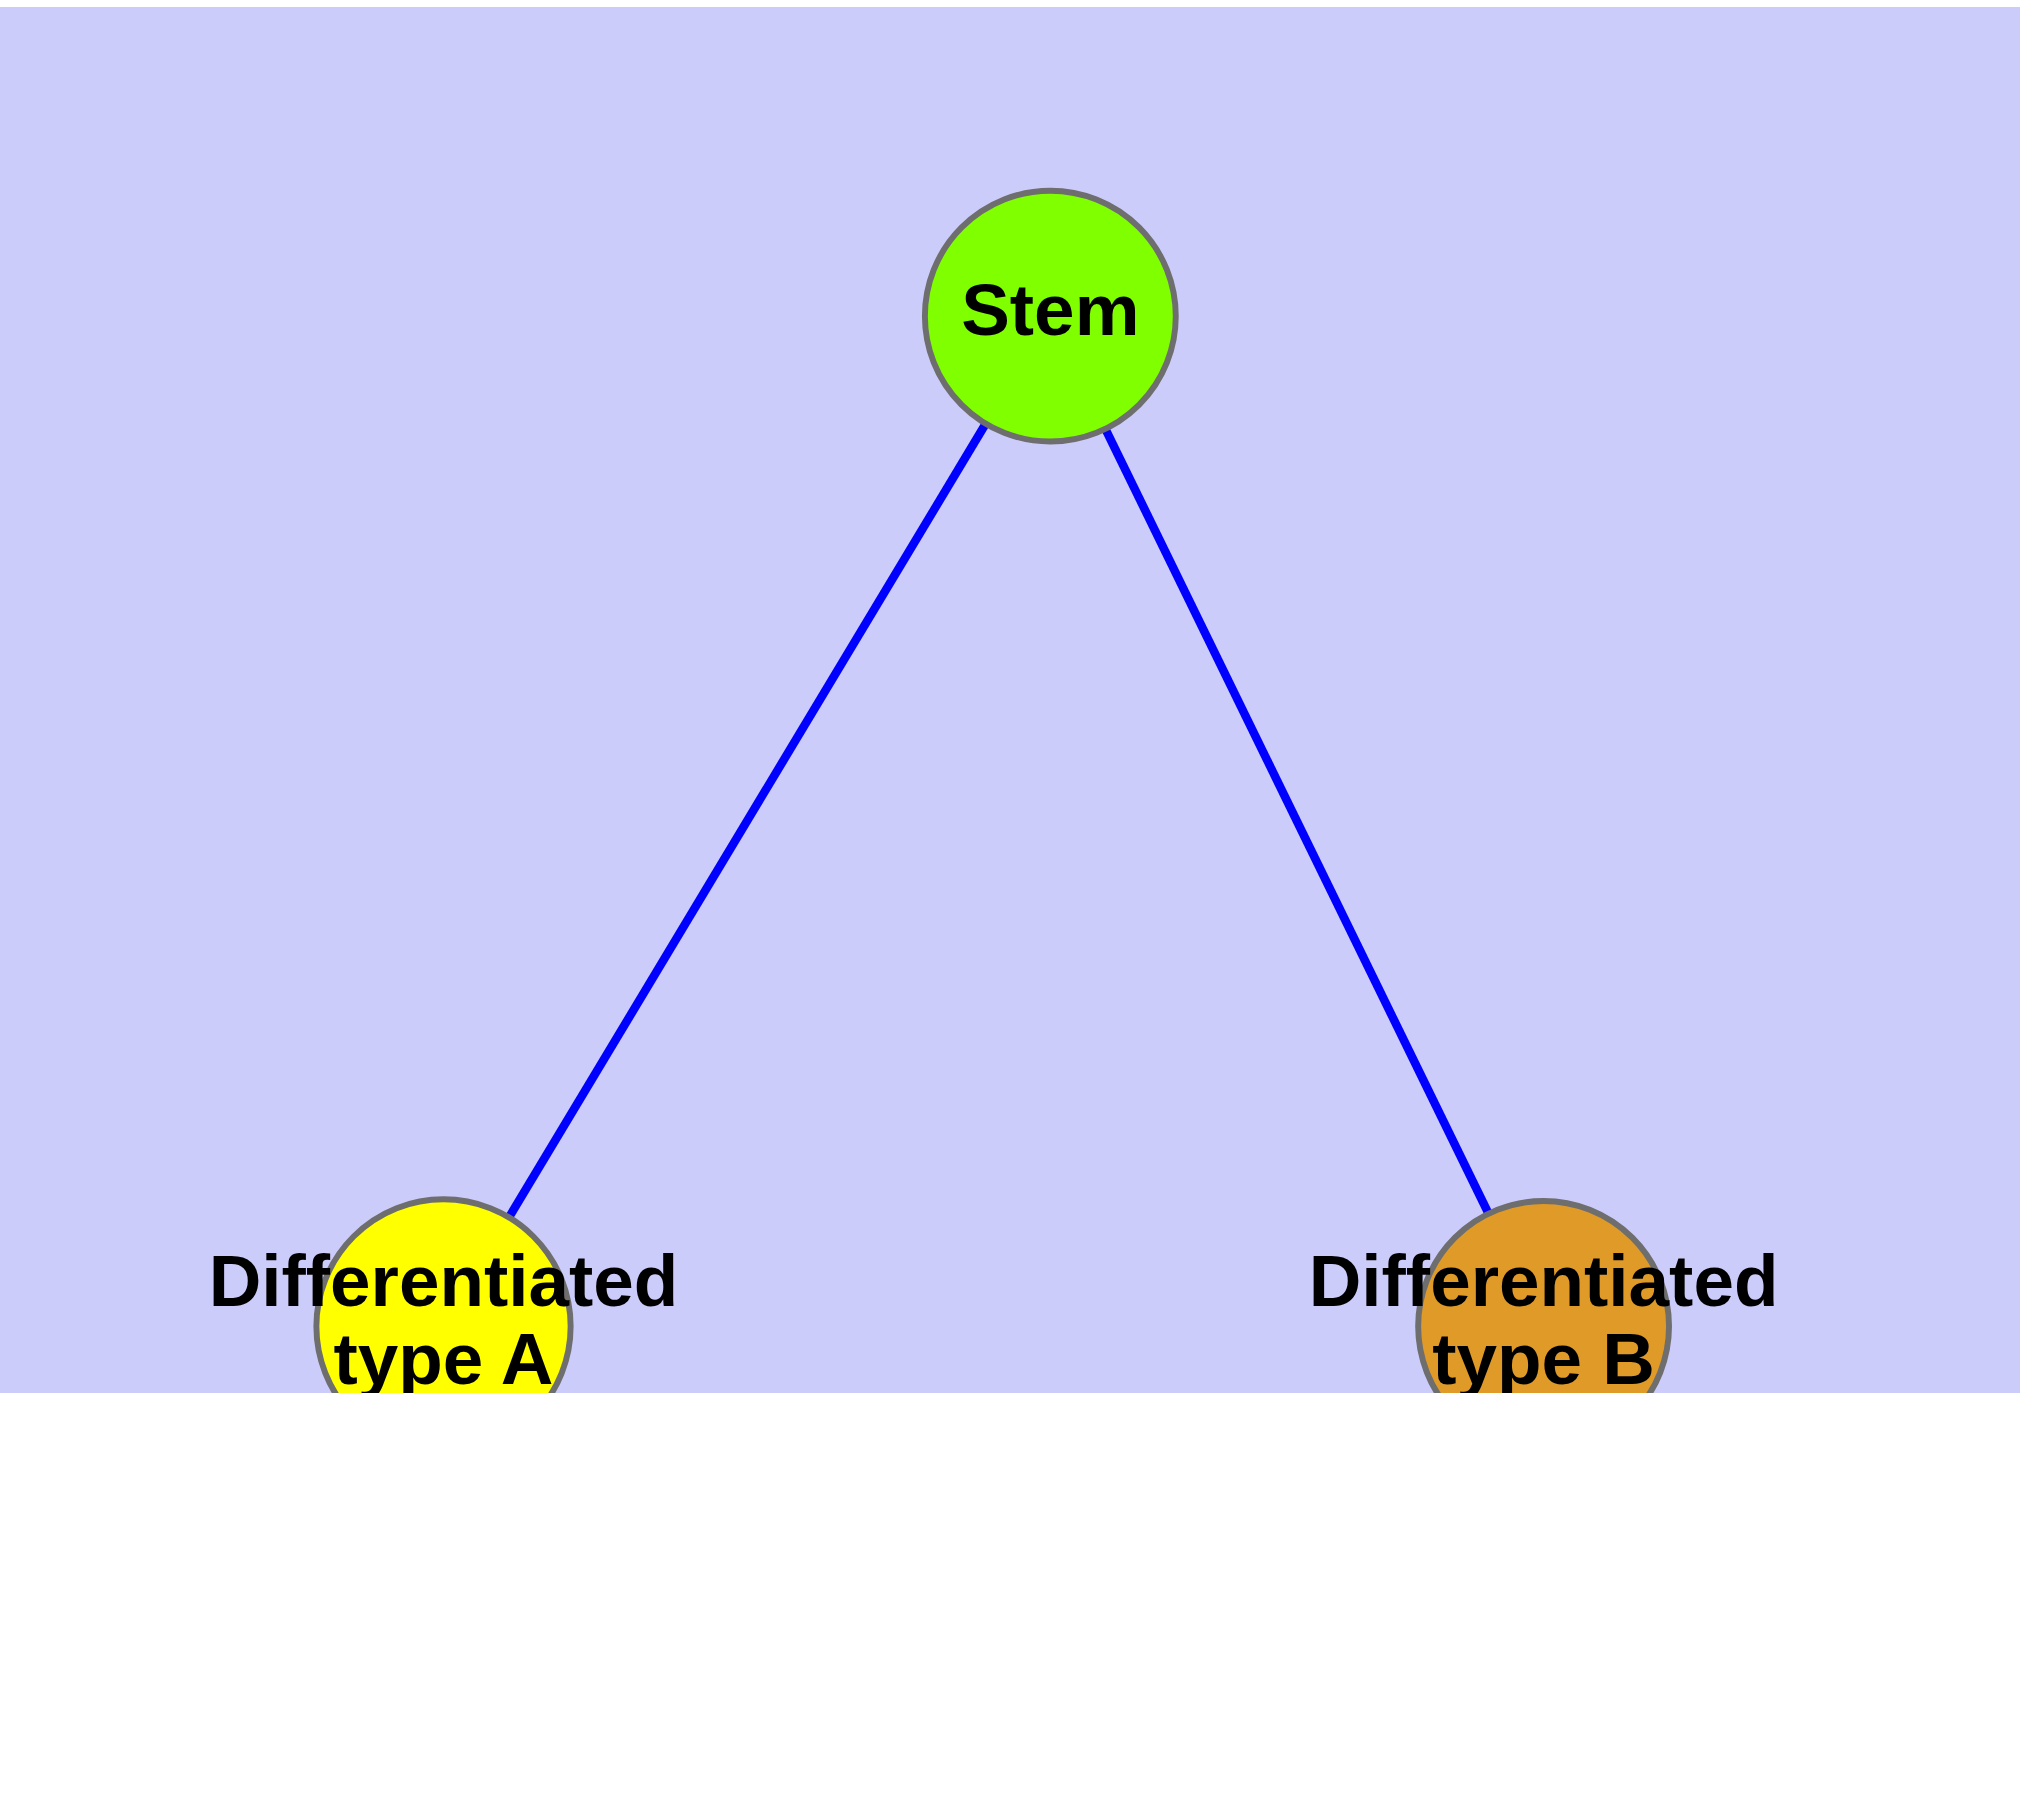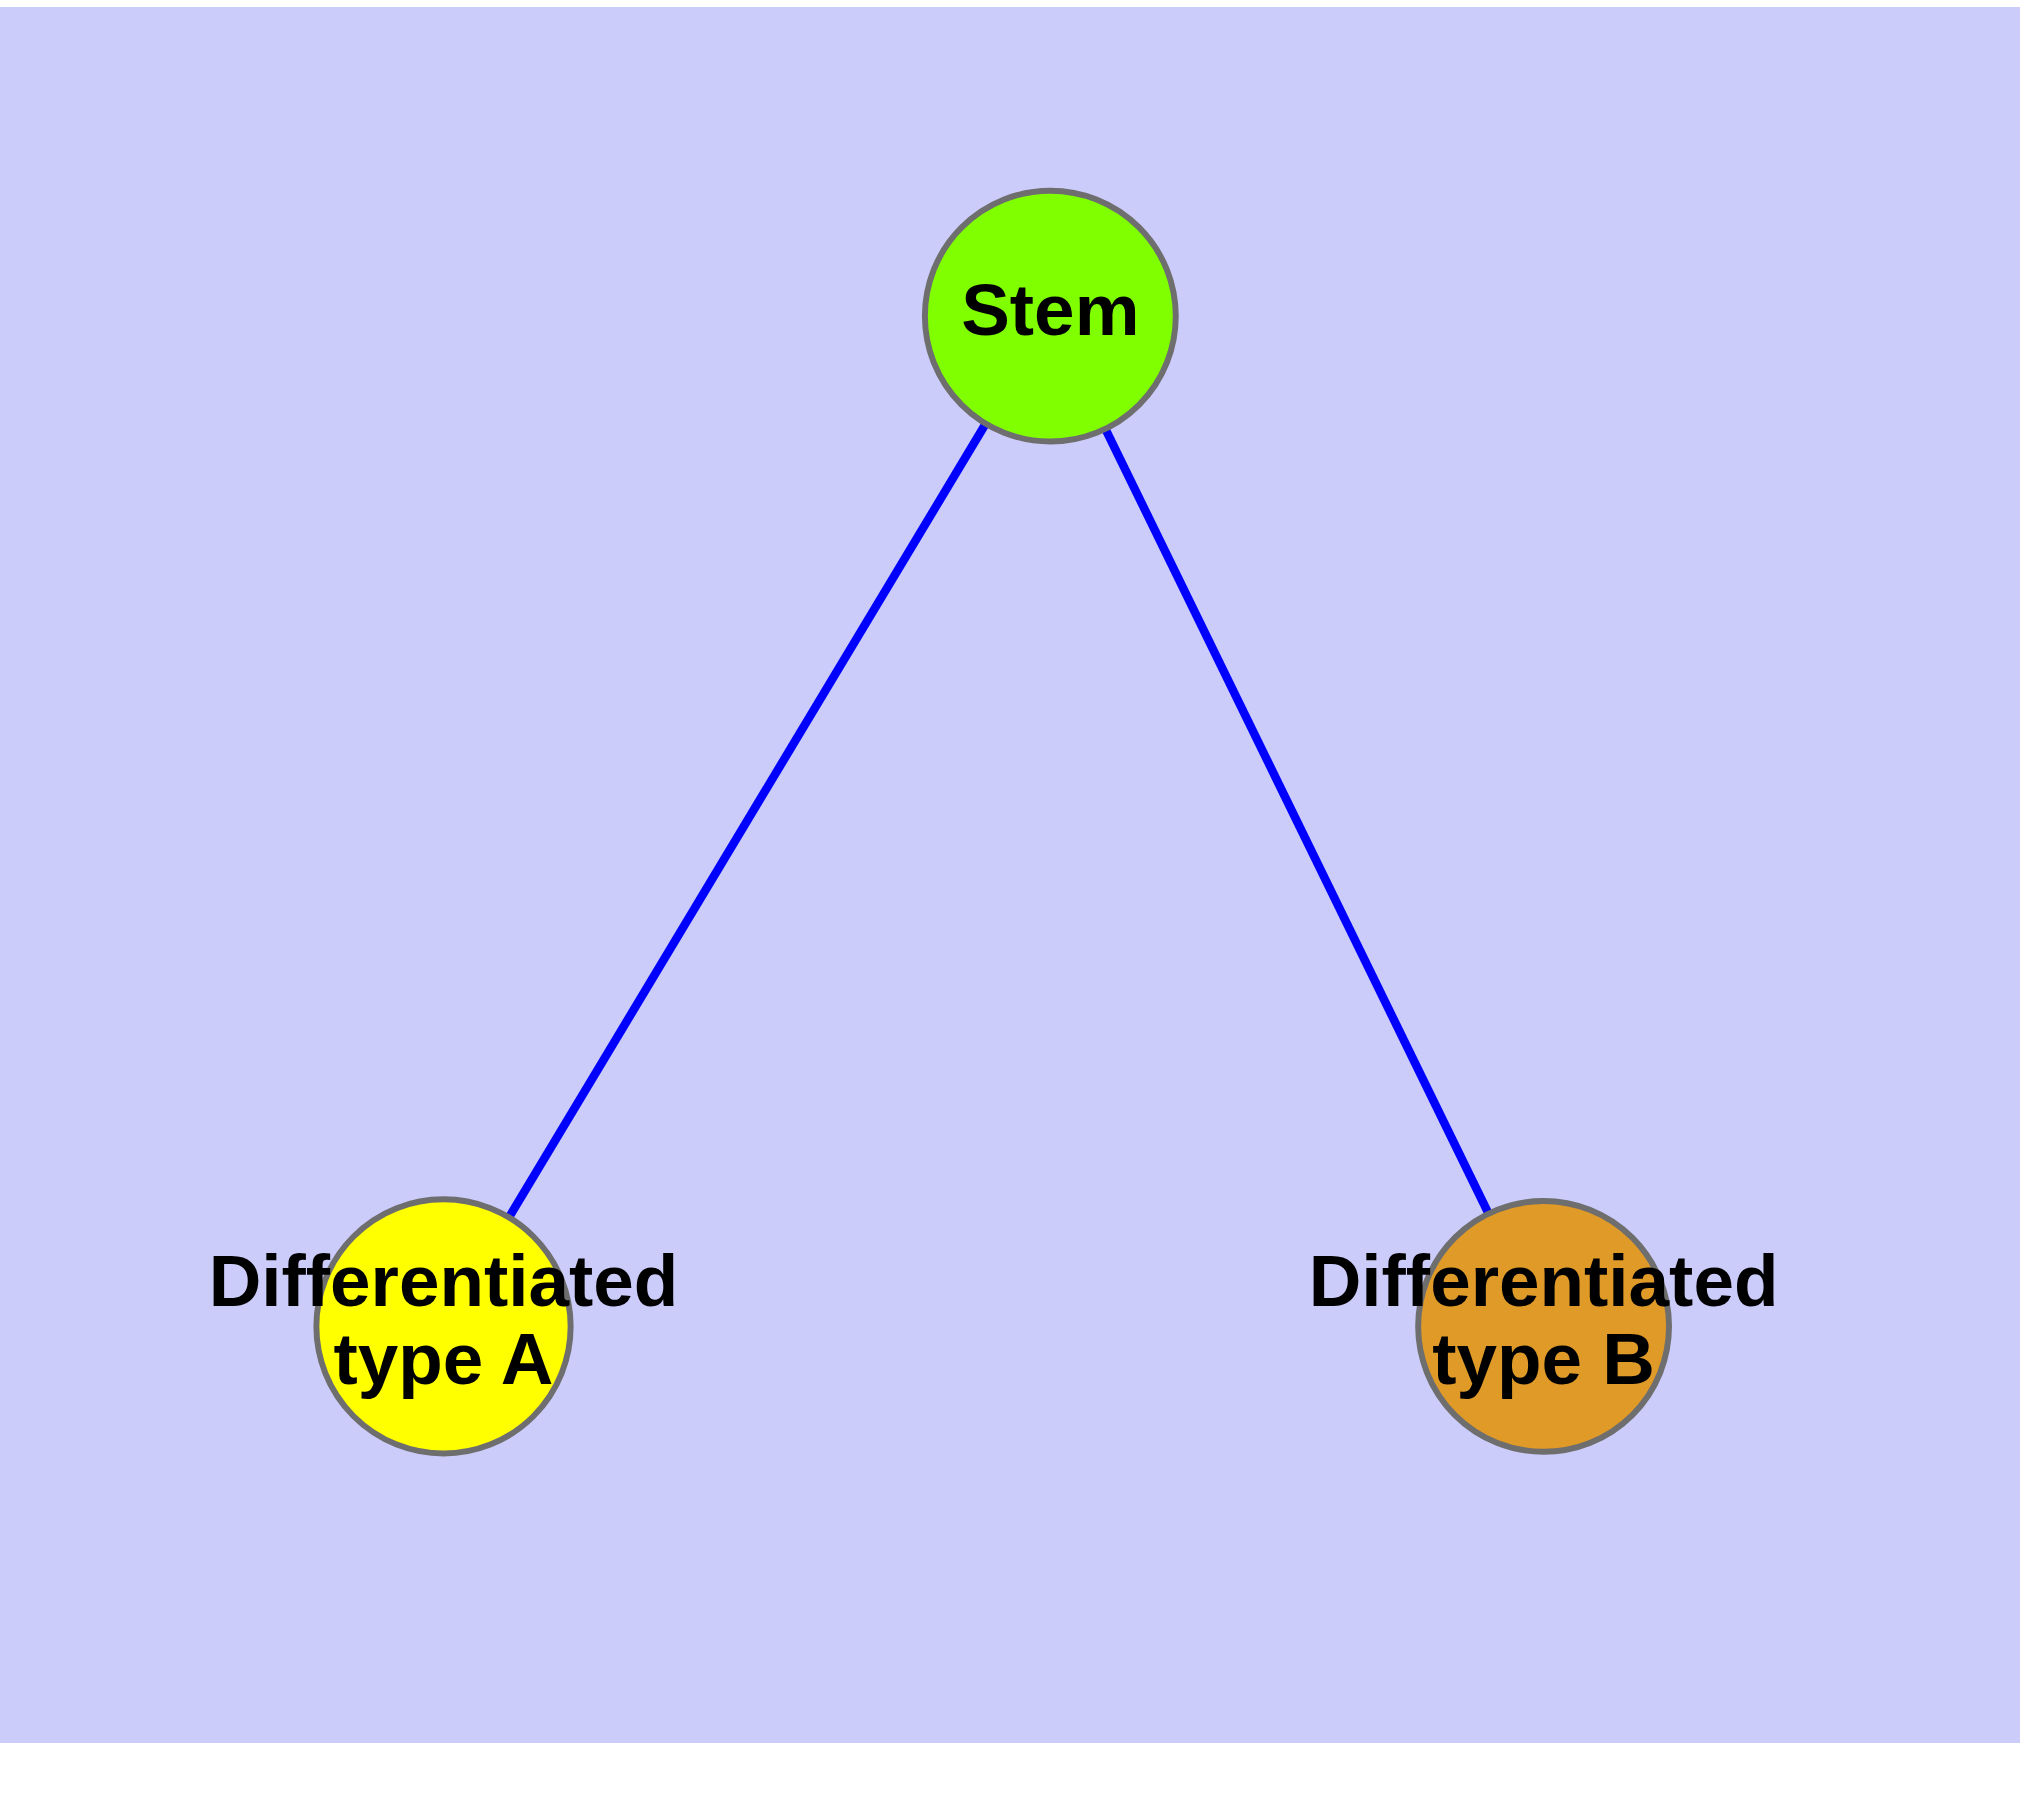--- a/index.html
+++ b/index.html
@@ -38,21 +38,21 @@
     fill: #000000;
     text-anchor: middle;
     dominant-baseline: middle;
     paint-order: normal;
   }
   .node-label tspan { }
 </style>
 </head>
 <body style="background: rgb(255, 255, 255);">
 
-<div id="canvas" style="background: rgb(255, 255, 255); width: 2021px; height: 1743px;">
+<div id="canvas" style="background: rgb(255, 255, 255); width: 2021px; height: 1393px;">
 
   <div id="bg-plate" style="background: rgb(204, 204, 250); top: 6.8px; height: 1805px;"></div>
 
   <svg id="graph-svg" viewBox="0 0 2384 2138" xmlns="http://www.w3.org/2000/svg">
     <g id="edges-layer">
         <line x1="1168.8886659615077" y1="489.72166225402617" x2="594.0587844984718" y2="1446.7010179857843" stroke="#0000ff" stroke-width="10" stroke-linecap="butt"></line>
         <line x1="1298.7402494399737" y1="495.3546002275751" x2="1761.2597505600263" y2="1442.645399772425" stroke="#0000ff" stroke-width="10" stroke-linecap="butt"></line>
       </g>
     <g id="nodes-layer">
         <g class="node-group">

